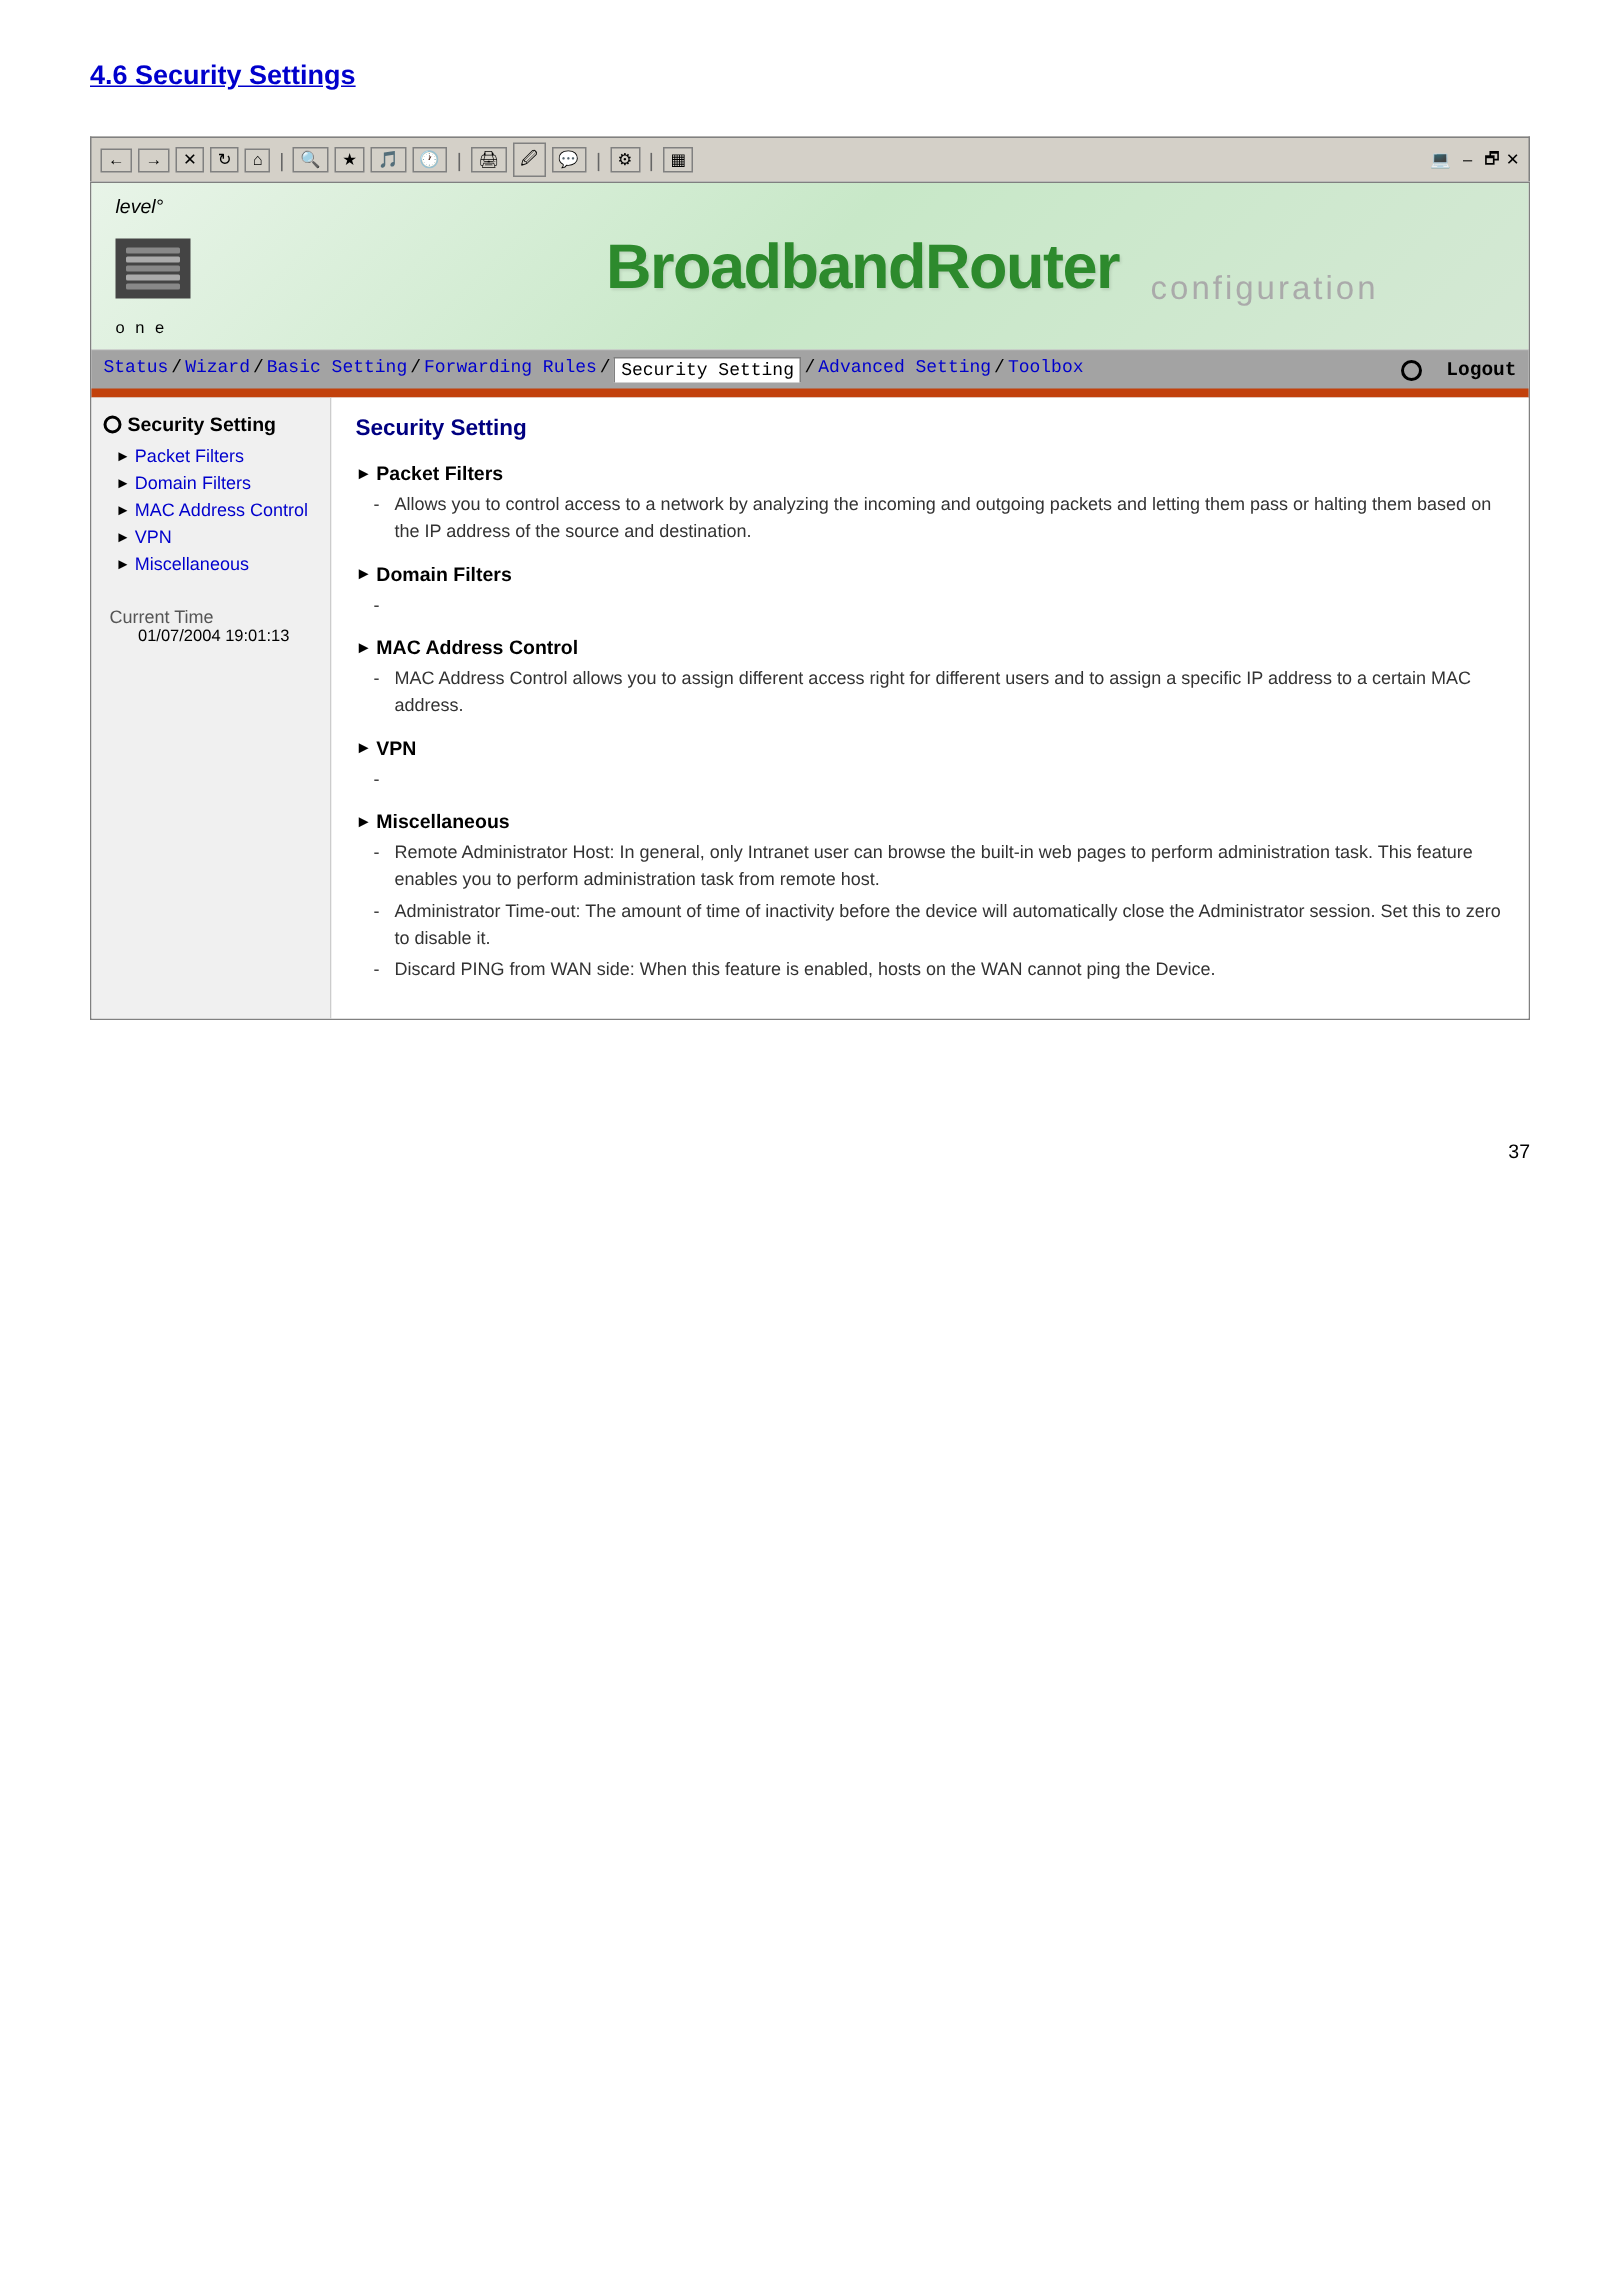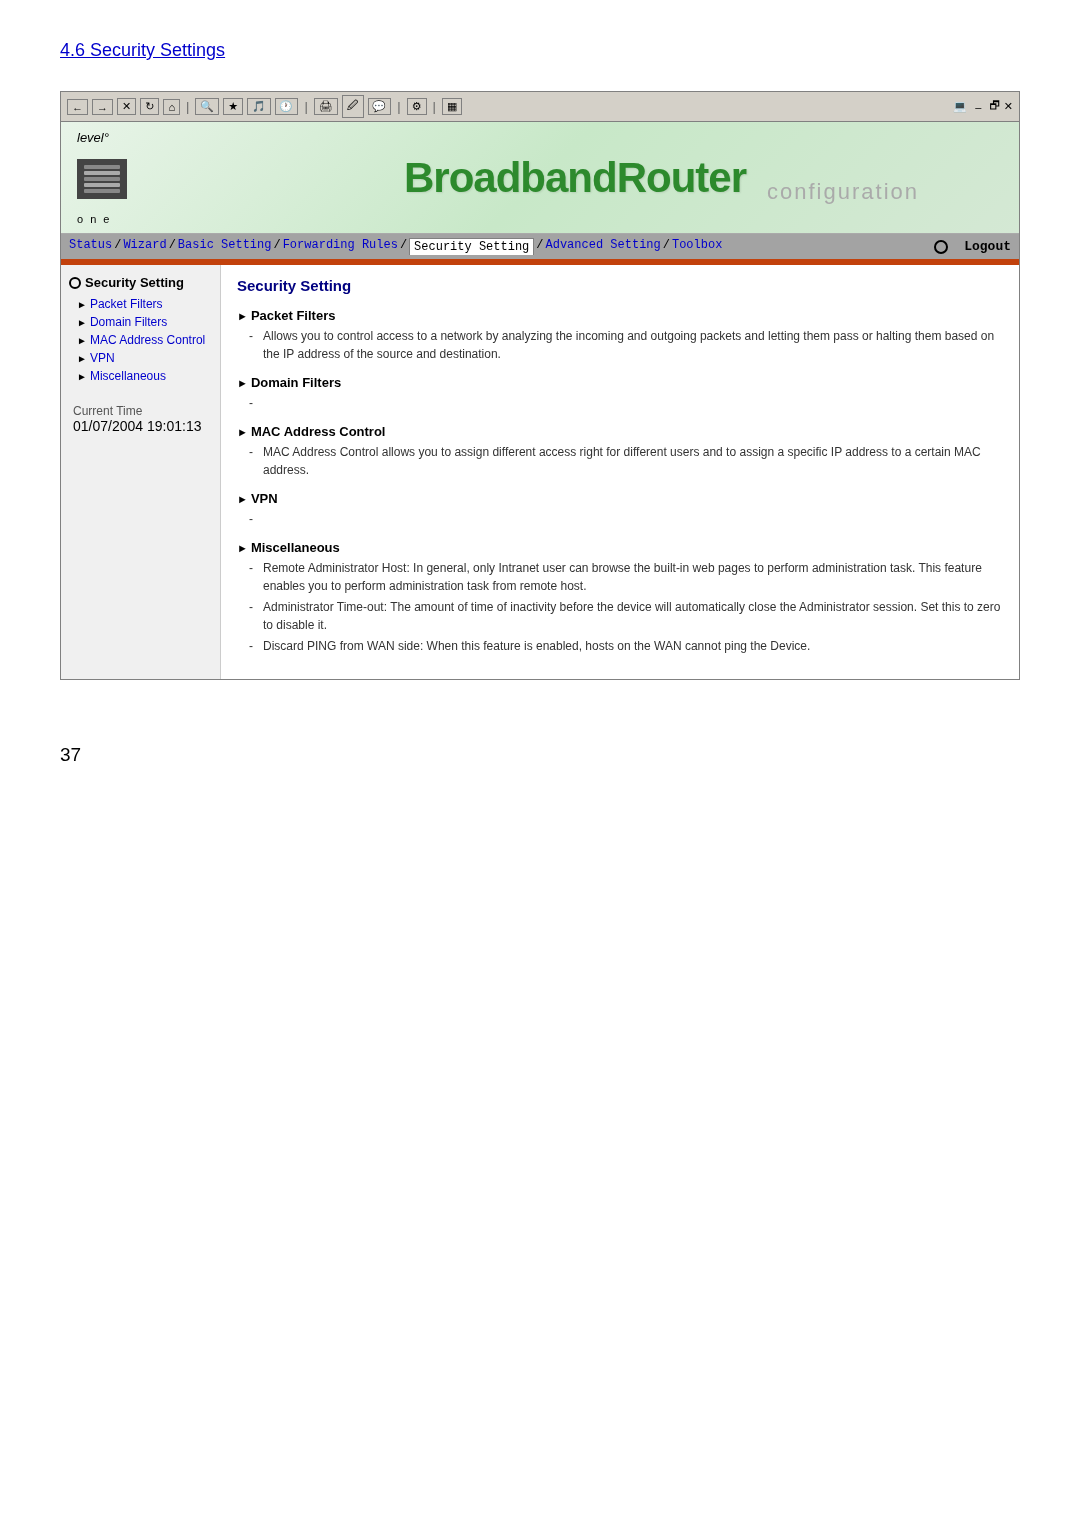--- a/index.html
+++ b/index.html
@@ -10,21 +10,21 @@
       background: #fff;
       width: 1080px;
       min-height: 1528px;
       padding: 40px 60px;
       color: #000;
     }
 
     .page-heading {
       color: #0000cc;
       font-size: 18px;
-      font-weight: normal;
+      font-weight: bold;
       text-decoration: underline;
       margin-bottom: 30px;
     }
 
     
     .browser-toolbar {
       background: #d4d0c8;
       border: 1px solid #808080;
       border-bottom: none;
       padding: 3px 6px;
@@ -240,23 +240,24 @@
     }
 
     .current-time-label {
       font-size: 12px;
       color: #555;
       margin-top: 20px;
       padding-left: 4px;
     }
 
     .current-time-value {
-      font-size: 14px;
+      font-size: 11px;
       color: #000;
       padding-left: 4px;
+      margin-left: 19px;
     }
 
     
     .content-panel {
       flex: 1;
       padding: 12px 16px;
       overflow-y: auto;
       background: #fff;
     }
 
@@ -298,23 +299,23 @@
       gap: 4px;
       margin-bottom: 3px;
     }
 
     .bullet-dash {
       min-width: 10px;
     }
 
     
     .page-number {
-      text-align: left;
-      margin-top: 64px;
-      font-size: 19px;
+      text-align: right;
+      margin-top: 80px;
+      font-size: 13px;
       color: #000;
     }
   </style>
 </head>
 <body>
 
 <h1 class="page-heading">4.6 Security Settings</h1>
 
 <div class="browser-toolbar">
   <div class="toolbar-left">

